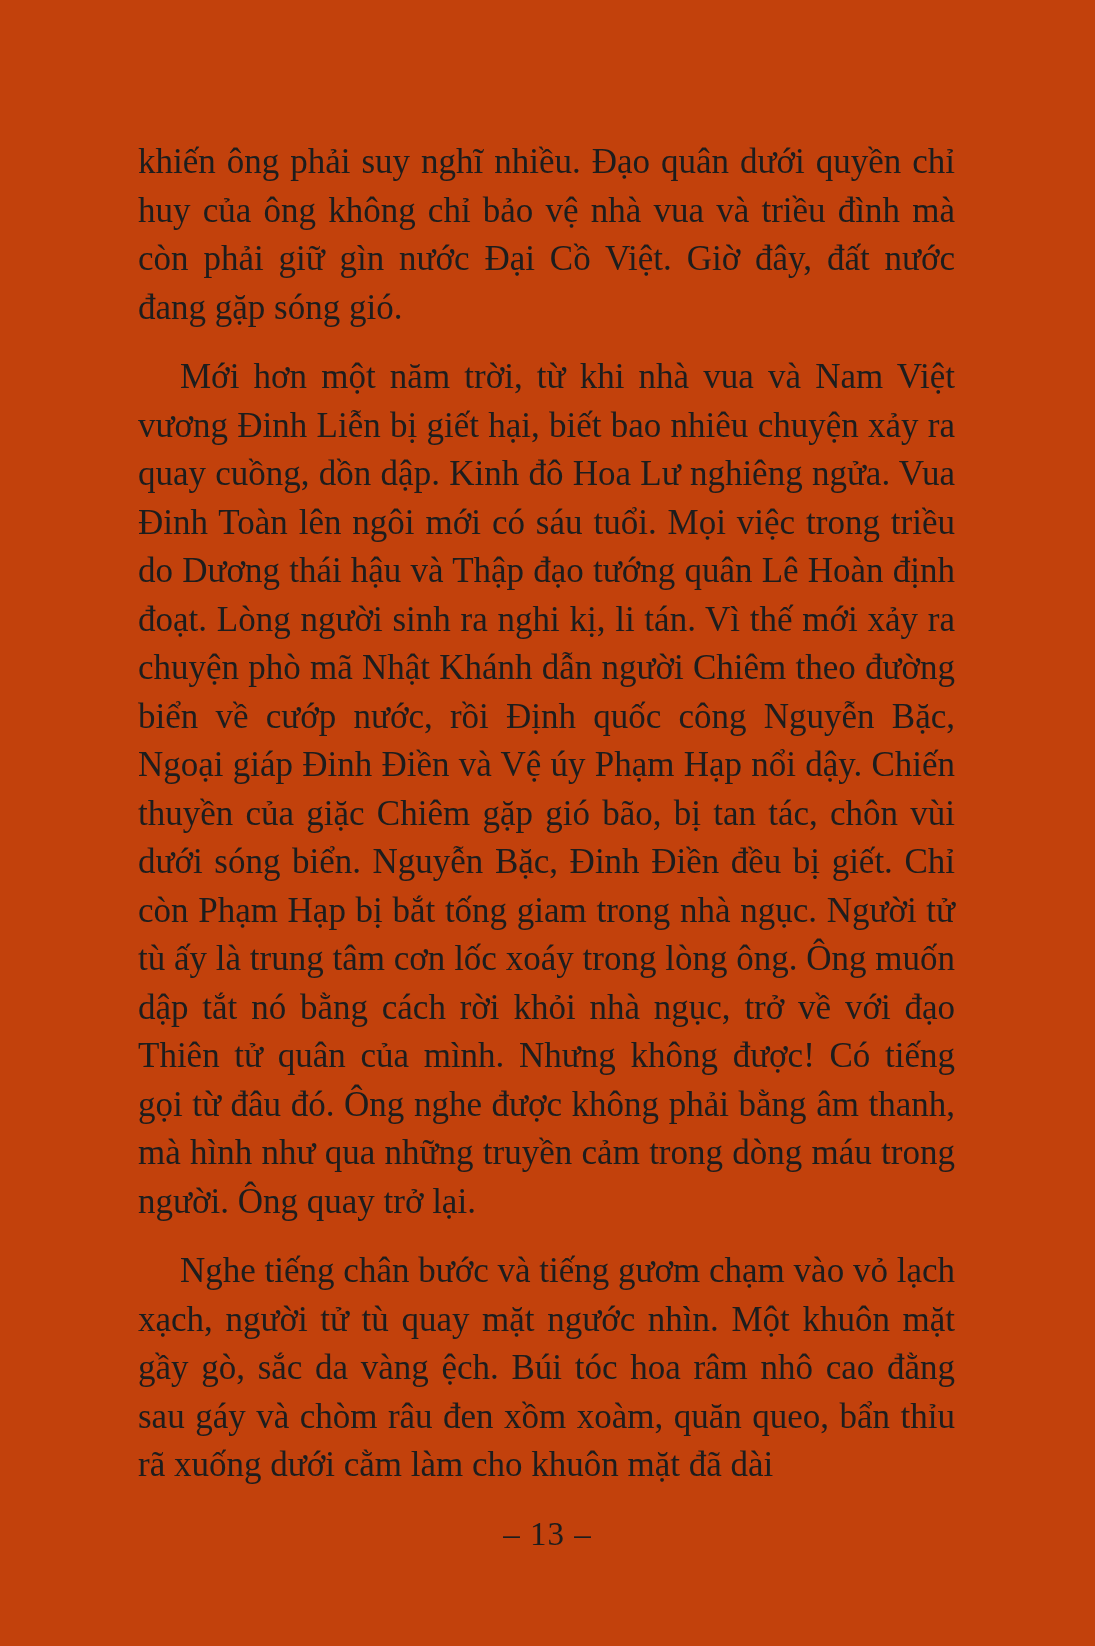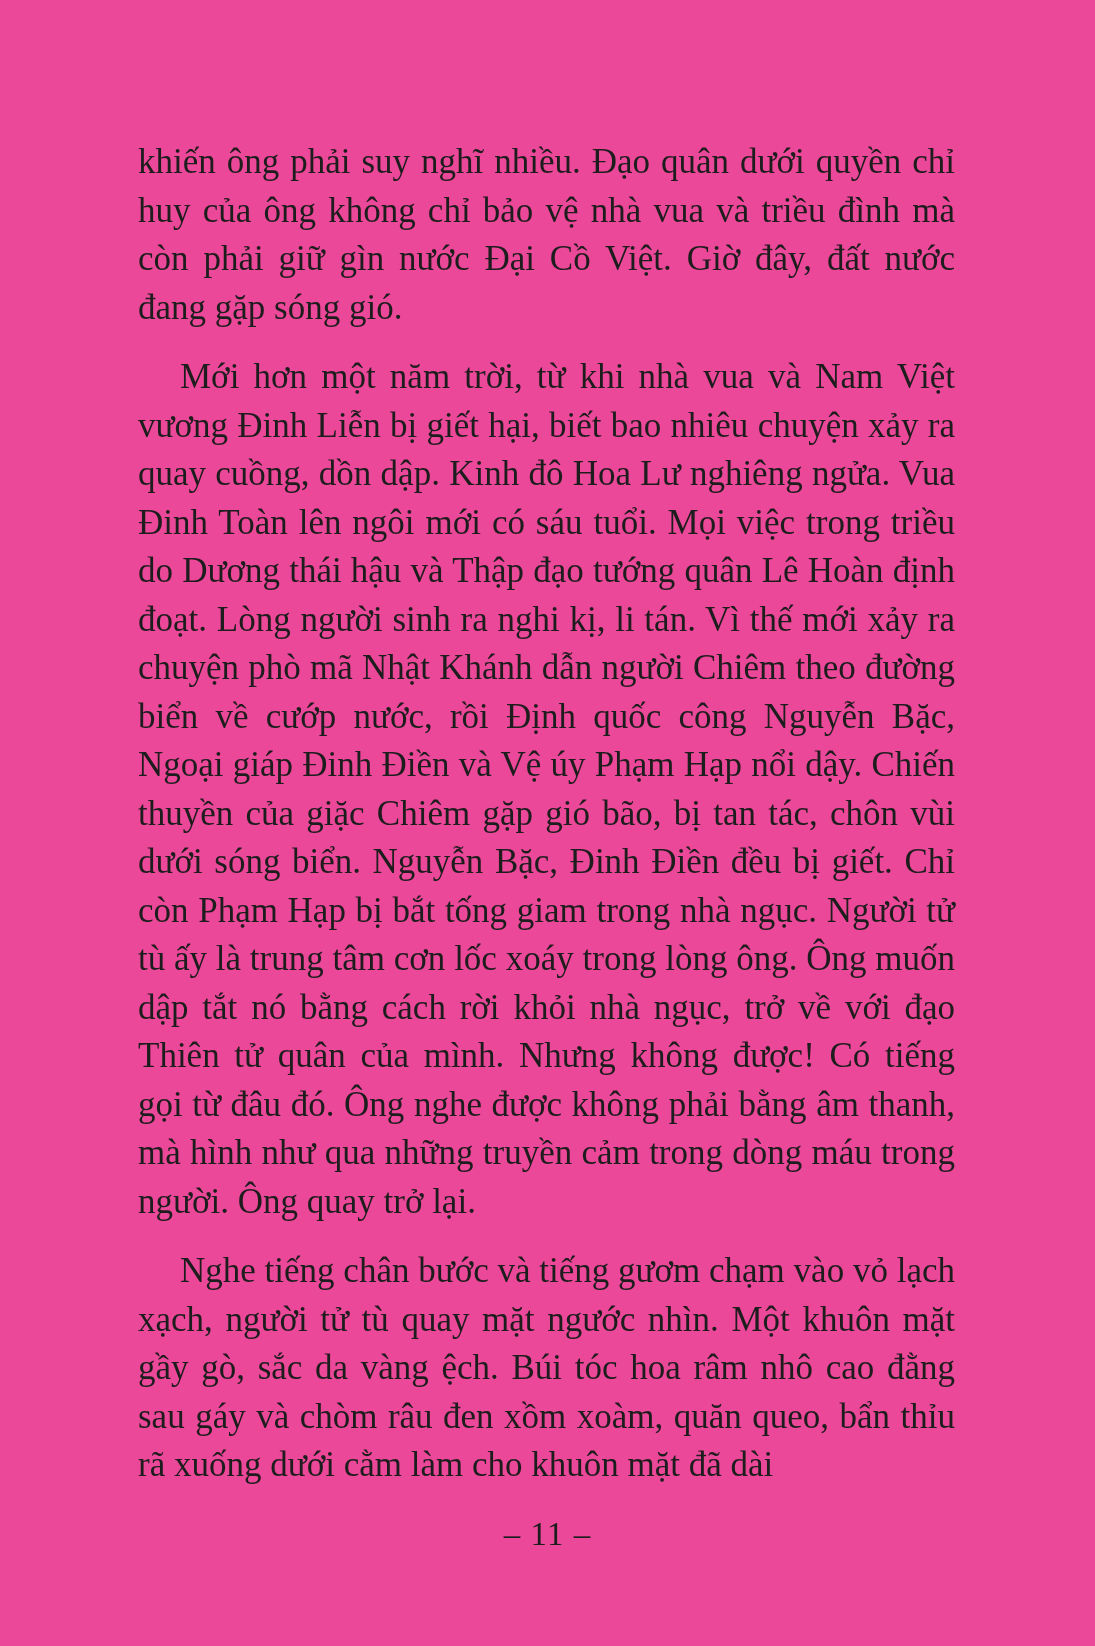--- a/index.html
+++ b/index.html
@@ -9,21 +9,21 @@
   body {
     width: 1095px;
     height: 1646px;
     background: #ffffff;
     font-family: "Liberation Serif", "DejaVu Serif", serif;
   }
   .page {
     position: relative;
     width: 1095px;
     height: 1646px;
-    background: #ec4899;
+    background: #c2410c;
     overflow: hidden;
   }
   .text-block {
     position: absolute;
     top: 138px;
     left: 138px;
     width: 817px;
     color: #1d1d1d;
     font-size: 35px;
     line-height: 48.5px;
@@ -51,14 +51,14 @@
 </style>
 </head>
 <body>
 
 <div class="page">
   <main class="text-block">
     <p class="para">khiến ông phải suy nghĩ nhiều. Đạo quân dưới quyền chỉ huy của ông không chỉ bảo vệ nhà vua và triều đình mà còn phải giữ gìn nước Đại Cồ Việt. Giờ đây, đất nước đang gặp sóng gió.</p>
     <p class="para indent">Mới hơn một năm trời, từ khi nhà vua và Nam Việt vương Đinh Liễn bị giết hại, biết bao nhiêu chuyện xảy ra quay cuồng, dồn dập. Kinh đô Hoa Lư nghiêng ngửa. Vua Đinh Toàn lên ngôi mới có sáu tuổi. Mọi việc trong triều do Dương thái hậu và Thập đạo tướng quân Lê Hoàn định đoạt. Lòng người sinh ra nghi kị, li tán. Vì thế mới xảy ra chuyện phò mã Nhật Khánh dẫn người Chiêm theo đường biển về cướp nước, rồi Định quốc công Nguyễn Bặc, Ngoại giáp Đinh Điền và Vệ úy Phạm Hạp nổi dậy. Chiến thuyền của giặc Chiêm gặp gió bão, bị tan tác, chôn vùi dưới sóng biển. Nguyễn Bặc, Đinh Điền đều bị giết. Chỉ còn Phạm Hạp bị bắt tống giam trong nhà ngục. Người tử tù ấy là trung tâm cơn lốc xoáy trong lòng ông. Ông muốn dập tắt nó bằng cách rời khỏi nhà ngục, trở về với đạo Thiên tử quân của mình. Nhưng không được! Có tiếng gọi từ đâu đó. Ông nghe được không phải bằng âm thanh, mà hình như qua những truyền cảm trong dòng máu trong người. Ông quay trở lại.</p>
     <p class="para indent">Nghe tiếng chân bước và tiếng gươm chạm vào vỏ lạch xạch, người tử tù quay mặt ngước nhìn. Một khuôn mặt gầy gò, sắc da vàng ệch. Búi tóc hoa râm nhô cao đằng sau gáy và chòm râu đen xồm xoàm, quăn queo, bẩn thỉu rã xuống dưới cằm làm cho khuôn mặt đã dài</p>
   </main>
-  <footer class="page-footer">– 11 –</footer>
+  <footer class="page-footer">– 13 –</footer>
 </div>
 
 </body></html>

